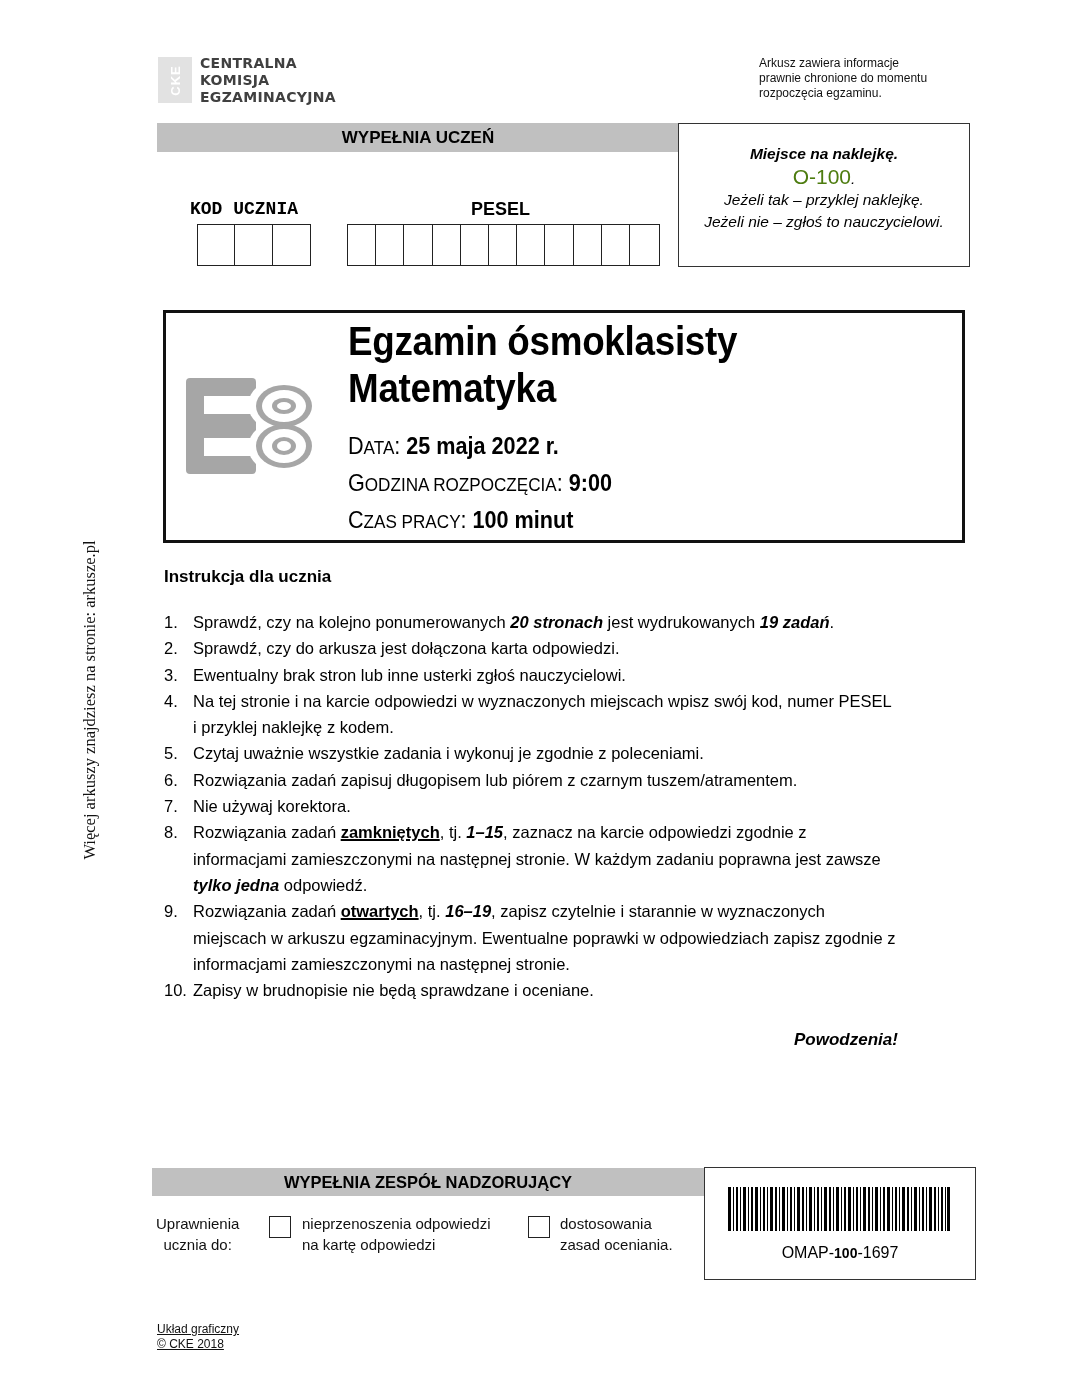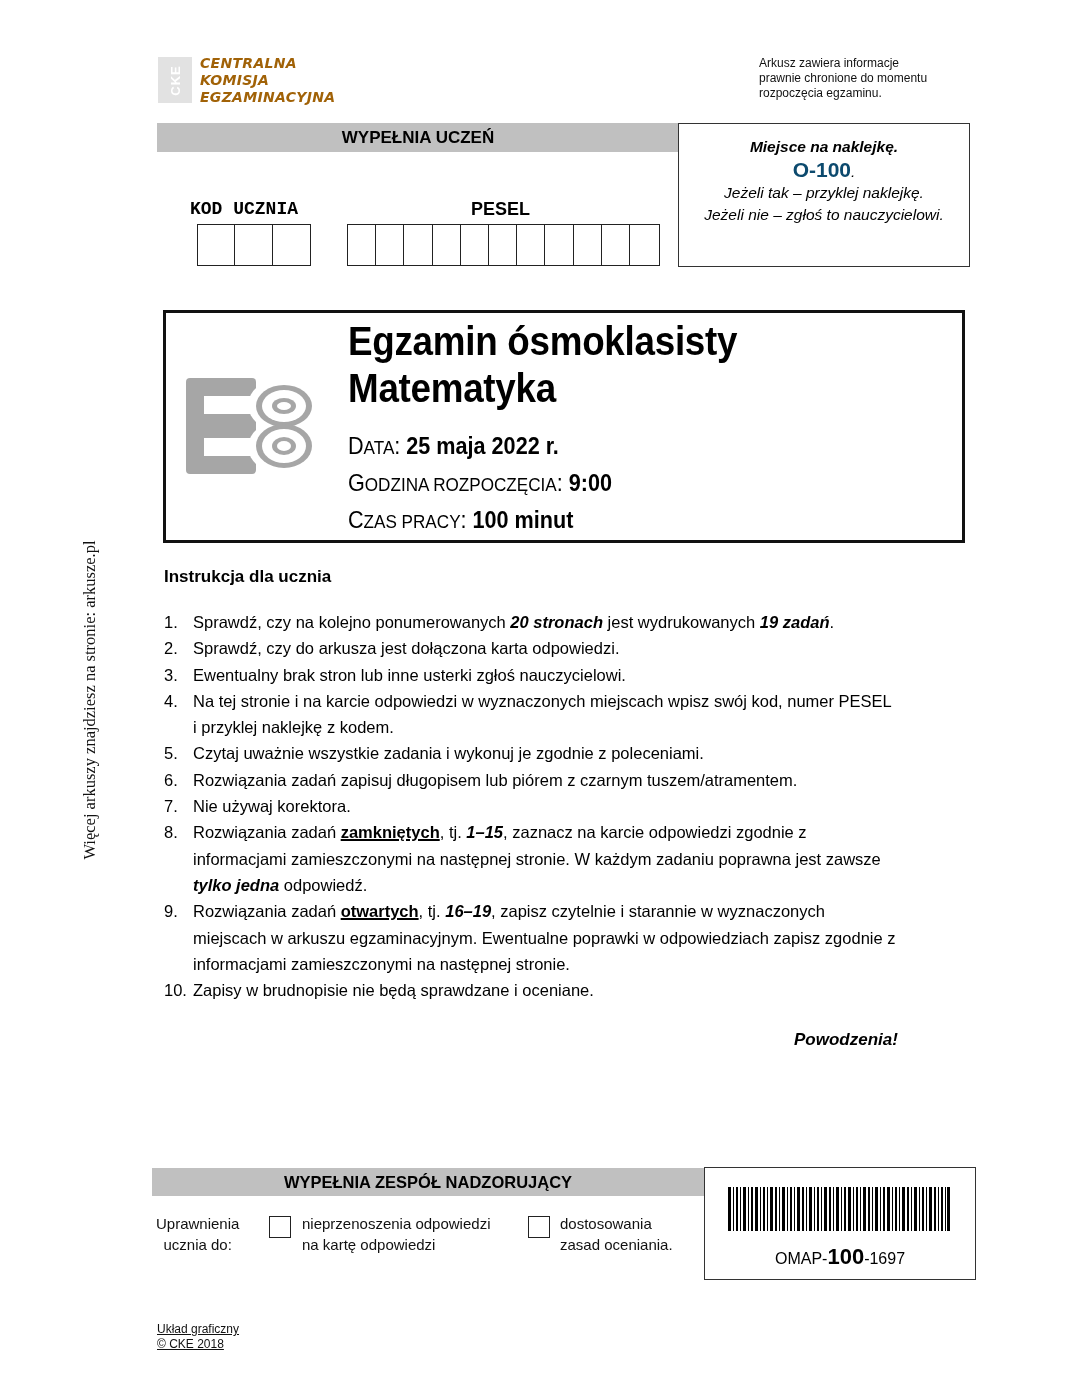--- a/index.html
+++ b/index.html
@@ -3,40 +3,40 @@
 <meta charset="utf-8">
 <style>
   html, body { margin:0; padding:0; background:#ffffff; }
   body { width:1080px; height:1397px; position:relative; overflow:hidden; font-family:"Liberation Sans", sans-serif; color:#000; }
   .abs { position:absolute; }
 
   
   .cke-mark { left:158px; top:57px; width:34px; height:46px; background:#e2e2e2; }
   .cke-mark-text { left:158px; top:57px; width:34px; height:46px; display:flex; align-items:center; justify-content:center; }
   .cke-mark-text span { transform:rotate(-90deg); color:#ffffff; font-weight:bold; font-size:13px; letter-spacing:1px; }
-  .cke-name { left:200px; top:55px; font-family:"DejaVu Sans", sans-serif; font-weight:bold; font-size:14px; line-height:17px; color:#a16207; letter-spacing:0.3px;font-style:italic; }
+  .cke-name { left:200px; top:55px; font-family:"DejaVu Sans", sans-serif; font-weight:bold; font-size:14px; line-height:17px; color:#404040; letter-spacing:0.3px; }
 
   .legal-note { left:759px; top:56px; font-size:12px; line-height:15px; color:#111; }
 
   
   .student-bar { left:157px; top:123px; width:522px; height:29px; background:#c0c0c0; }
   .student-bar-label { left:157px; top:123px; width:522px; height:29px; display:flex; align-items:center; justify-content:center; font-weight:bold; font-size:17px; }
   .kod-label { left:190px; top:199px; font-weight:bold; font-size:18px;font-family:Liberation Mono, monospace; }
   .pesel-label { left:471px; top:199px; font-weight:bold; font-size:18px; }
   .boxes { display:flex; border:1.5px solid #222; height:42px; box-sizing:border-box; }
   .boxes .cell { border-right:1.5px solid #222; height:100%; box-sizing:border-box; }
   .boxes .cell:last-child { border-right:none; }
   .kod-boxes { left:197px; top:224px; width:114px; }
   .kod-boxes .cell { width:37.5px; }
   .pesel-boxes { left:347px; top:224px; width:313px; }
   .pesel-boxes .cell { width:28.2px; }
 
-  .sticker-box { left:678px; top:123px; width:292px; height:144px; border:1.5px solid #333; box-sizing:border-box; text-align:center; font-style:italic; font-size:15.5px; line-height:21.5px; padding-top:12px; }
+  .sticker-box { left:678px; top:123px; width:292px; height:144px; border:1.5px solid #333; box-sizing:border-box; text-align:center; font-style:italic; font-size:15.5px; line-height:21.5px; padding-top:19px; }
   .sticker-box .title { font-weight:bold; }
-  .sticker-box .code { font-style:normal; font-weight:bold; color:#0c4a6e; font-size:21px; line-height:24px; }
+  .sticker-box .code { font-style:normal; font-weight:normal; color:#4d7c0f; font-size:21px; line-height:24px; }
 
   
   .title-box { left:163px; top:310px; width:802px; height:233px; border:3px solid #111; box-sizing:border-box; }
   .e8 { left:186px; top:378px; width:134px; height:96px; }
   .exam-title { left:348px; top:318px; font-weight:bold; font-size:40px; line-height:47px; transform:scaleX(0.92); transform-origin:left; letter-spacing:-0.3px; }
   .meta-line { left:348px; font-size:24px; transform:scaleX(0.9); transform-origin:left; white-space:nowrap; }
   .meta-line .sc { font-size:19px; }
   .meta-line b { font-weight:bold; }
 
   
@@ -52,21 +52,21 @@
 
   
   .sup-bar { left:152px; top:1168px; width:552px; height:28px; background:#c0c0c0; }
   .sup-bar-label { left:152px; top:1168px; width:552px; height:28px; display:flex; align-items:center; justify-content:center; font-weight:bold; font-size:16.5px; }
   .sup-text { font-size:15px; line-height:21px; color:#111; }
   .chk { width:22px; height:22px; border:1.5px solid #222; box-sizing:border-box; }
 
   .barcode-box { left:704px; top:1167px; width:272px; height:113px; border:1.5px solid #333; box-sizing:border-box; }
   .barcode { left:728px; top:1187px; width:222px; height:44px; }
   .barcode-text { left:704px; top:1244px; width:272px; text-align:center; font-size:16px; }
-  .barcode-text .big { font-weight:bold; font-size:22px;margin-top:15px; }
+  .barcode-text .big { font-weight:bold; font-size:14px;margin-top:15px; }
 
   .side-note { left:90px; top:700px; width:0; height:0; }
   .side-note span { position:absolute; white-space:nowrap; transform:translate(-50%,-50%) rotate(-90deg); font-family:"Liberation Serif", serif; font-size:16.5px; color:#111; }
 
   .footer-note { left:157px; top:1322px; font-size:12px; line-height:15px; color:#111;text-decoration:underline; }
 </style>
 </head>
 <body>
 
 <div class="abs side-note">

